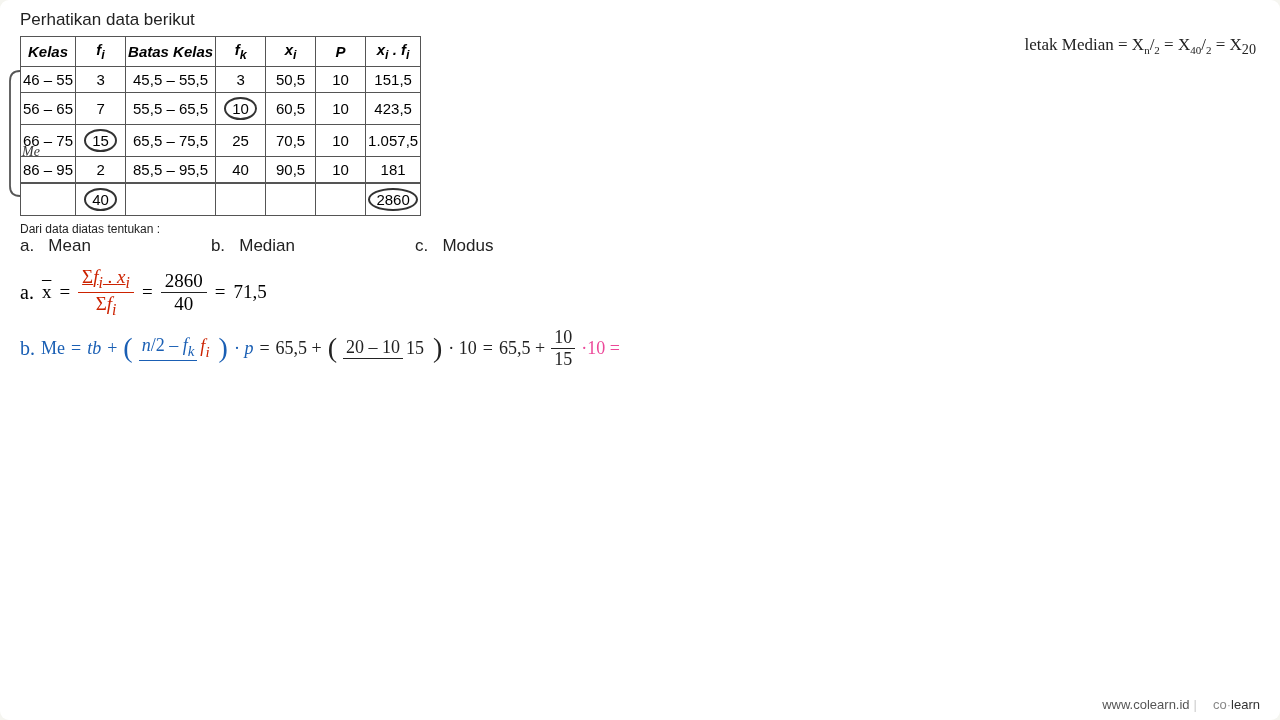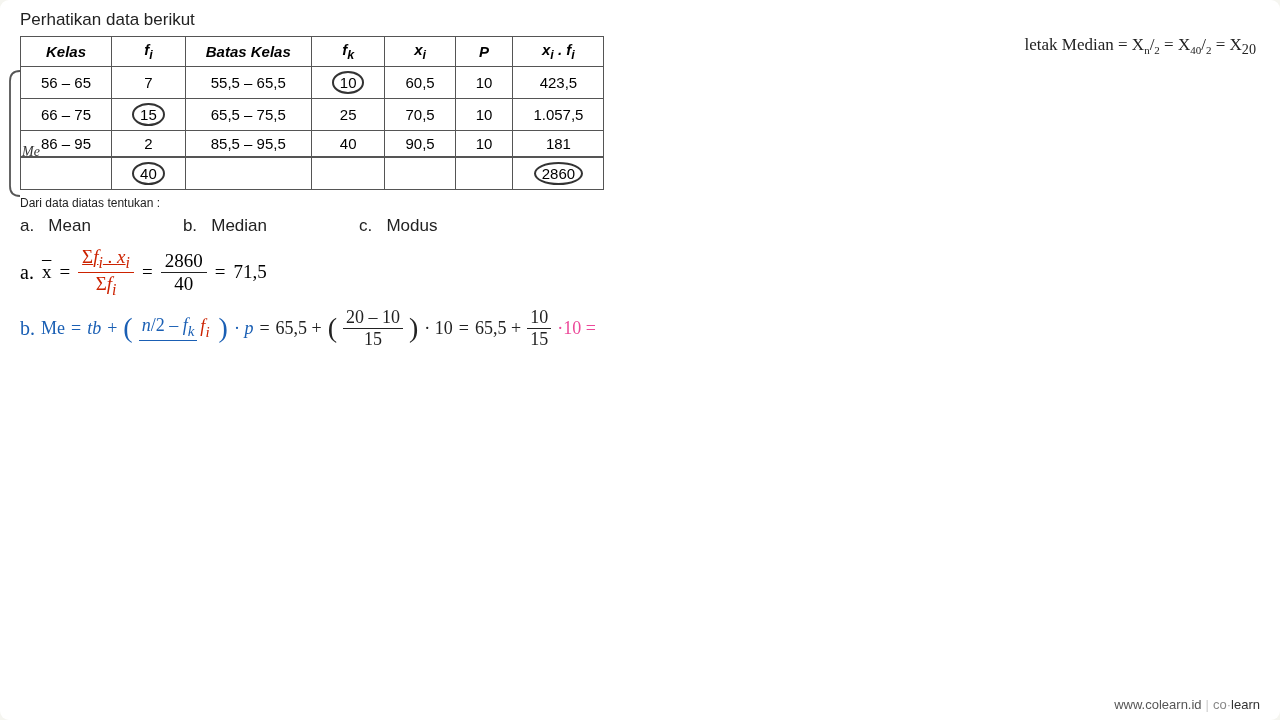--- a/index.html
+++ b/index.html
@@ -38,21 +38,21 @@
     }
 
     .data-table {
       border-collapse: collapse;
       font-size: 15px;
       font-family: 'Arial', sans-serif;
     }
 
     .data-table th, .data-table td {
       border: 1.5px solid #555;
-      padding: 4px 20px;
+      padding: 4px 2px;
       text-align: center;
       min-width: 50px;
     }
 
     .data-table th {
       background: white;
       font-style: italic;
     }
 
     
@@ -80,23 +80,23 @@
       font-size: 12px;
       font-family: 'Arial', sans-serif;
       color: #222;
       margin-top: 4px;
     }
 
     .questions-row {
       font-size: 17px;
       font-family: 'Arial', sans-serif;
       color: #222;
-      margin-top: 6px;
+      margin-top: 0;
       display: flex;
-      gap: 92px;
+      gap: 120px;
     }
 
     .red-text { color: #cc2200; }
 
     
     .big-paren {
       font-size: 28px;
       line-height: 1;
       vertical-align: middle;
     }
@@ -164,20 +164,29 @@
               <th>Kelas</th>
               <th><i>f</i><sub>i</sub></th>
               <th>Batas Kelas</th>
               <th><i>f<sub>k</sub></i></th>
               <th><i>x<sub>i</sub></i></th>
               <th>P</th>
               <th><i>x<sub>i</sub> . f<sub>i</sub></i></th>
             </tr>
           </thead>
           <tbody>
+            <tr>
+              <td>46 – 55</td>
+              <td>3</td>
+              <td>45,5 – 55,5</td>
+              <td>3</td>
+              <td>50,5</td>
+              <td>10</td>
+              <td>151,5</td>
+            </tr>
             <tr>
               <td>56 – 65</td>
               <td>7</td>
               <td>55,5 – 65,5</td>
               <td><span class="circled">10</span></td>
               <td>60,5</td>
               <td>10</td>
               <td>423,5</td>
             </tr>
             <tr>
@@ -257,21 +266,21 @@
       <span style="color:#1a5fb4;" class="big-paren">(</span>
       <span style="display:inline-flex; flex-direction:row; align-items:center; color:#1a5fb4;">
         <span style="border-bottom: 1.5px solid #1a5fb4; padding: 0 3px;"><i>n</i>/2 – <i>f<sub>k</sub></i></span>
         <span style="padding: 0 3px; color: #cc2200;"><i>f<sub>i</sub></i></span>
       </span>
       <span style="color:#1a5fb4;" class="big-paren">)</span>
       <span style="color:#1a5fb4;">· <i>p</i></span>
       <span style="color:#222;">=</span>
       <span style="color:#222;">65,5 +</span>
       <span class="big-paren" style="color:#222;">(</span>
-      <span style="display:inline-flex; flex-direction:column; align-items:center; color:#222;">
+      <span style="display:inline-flex; flex-direction:row; align-items:center; color:#222;">
         <span style="border-bottom: 1.5px solid #222; padding: 0 3px;">20 – 10</span>
         <span style="padding: 0 3px;">15</span>
       </span>
       <span class="big-paren" style="color:#222;">)</span>
       <span style="color:#222;">· 10</span>
       <span style="color:#222;">=</span>
       <span style="color:#222;">65,5 +</span>
       <span style="display:inline-flex; flex-direction:column; align-items:center; color:#222;">
         <span style="border-bottom: 1.5px solid #222; padding: 0 3px;">10</span>
         <span style="padding: 0 3px;">15</span>
@@ -280,16 +289,16 @@
     </div>
 
     <div style="margin-top: 20px; height: 140px;"></div>
 
   </div>
 
   <div class="footer">
     <span>www.colearn.id</span>
     <span style="color:#ccc;">|</span>
     <span>
-      <span style="color:#888;">co</span><span style="color:#aaa;">·</span><span class="colearn-bold">learn</span>
+      <span style="color:#888;margin-left:12px;">co</span><span style="color:#aaa;">·</span><span class="colearn-bold">learn</span>
     </span>
   </div>
 </div>
 
 </body></html>

